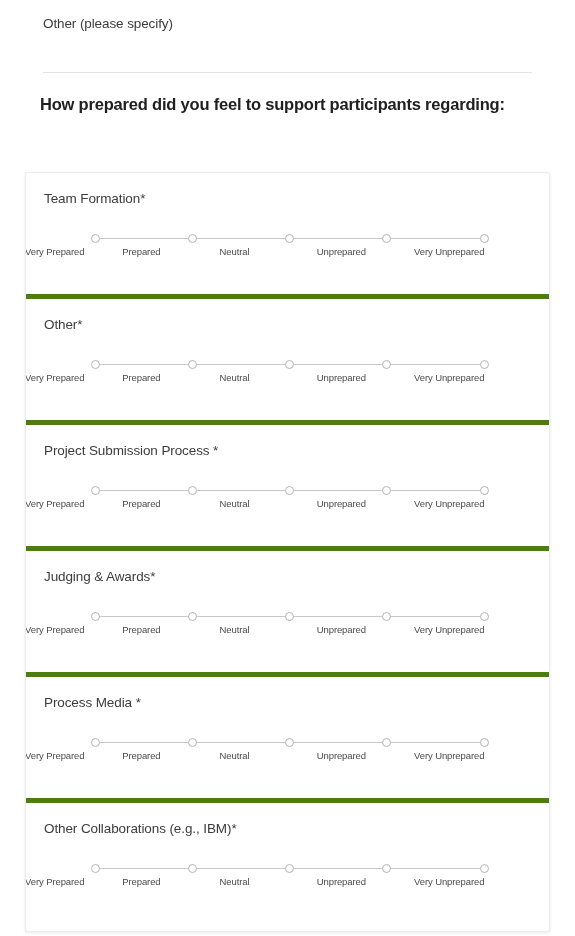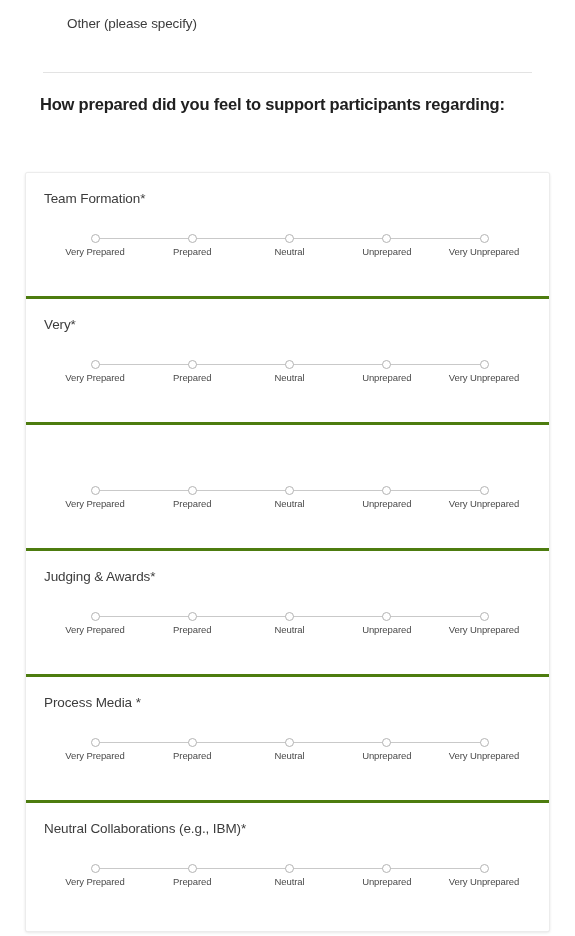--- a/index.html
+++ b/index.html
@@ -32,21 +32,20 @@
     padding:0 18px;
   }
 
   .other-label {
     position:absolute;
     left:18px;
     top:44px;
     font-size:13.5px;
     color:#3c3c3c;
     letter-spacing:-0.1px;
-    margin-left:24px;
   }
 
   .other-input {
     position:absolute;
     left:18px;
     top:100px;
     width:489px;
     height:1px;
     background:#e3e3e3;
     border:0;
@@ -76,21 +75,21 @@
     border-radius:3px;
     background:#ffffff;
     box-shadow:0 1px 3px rgba(0,0,0,0.09), 0 0 1px rgba(0,0,0,0.05);
     overflow:hidden;
   }
 
   .rating-item {
     position:relative;
     height:126px;
     background:#ffffff;
-    border-bottom:3px solid #4d7c0f;
+    border-bottom:5px solid #4d7c0f;
   }
   .rating-item:last-child { border-bottom:0; height:128px; }
 
   .rating-title {
     position:absolute;
     left:18px;
     top:18px;
     font-size:13.5px;
     color:#3c3c3c;
     letter-spacing:-0.1px;
@@ -132,21 +131,20 @@
     border:1px solid #b4b4b4;
     background:#ffffff;
     cursor:pointer;
   }
 
   .scale-text {
     position:absolute;
     top:15px;
     left:-70px;
     width:140px;
-    text-align:center;
     font-size:9.5px;
     color:#4a4a4a;
     letter-spacing:-0.1px;
     white-space:nowrap;
   }
 </style>
 </head>
 <body>
 
 <div class="page">
@@ -179,46 +177,47 @@
             <div class="scale-dot"></div>
             <div class="scale-text">Unprepared</div>
           </div>
           <div class="scale-point" style="left: 458px;">
             <div class="scale-dot"></div>
             <div class="scale-text">Very Unprepared</div>
           </div>
         </div>
       </div>
       <div class="rating-item">
-        <div class="rating-title">Very*</div>
-        <div class="scale">
-          <div class="scale-line"></div>
-          <div class="scale-point" style="left: 69px;">
-            <div class="scale-dot"></div>
-            <div class="scale-text">Very Prepared</div>
-          </div>
-          <div class="scale-point" style="left: 166.25px;">
-            <div class="scale-dot"></div>
-            <div class="scale-text">Prepared</div>
-          </div>
-          <div class="scale-point" style="left: 263.5px;">
-            <div class="scale-dot"></div>
-            <div class="scale-text">Neutral</div>
-          </div>
-          <div class="scale-point" style="left: 360.75px;">
-            <div class="scale-dot"></div>
-            <div class="scale-text">Unprepared</div>
-          </div>
-          <div class="scale-point" style="left: 458px;">
-            <div class="scale-dot"></div>
-            <div class="scale-text">Very Unprepared</div>
-          </div>
-        </div>
-      </div>
-      <div class="rating-item">
+        <div class="rating-title">Other*</div>
+        <div class="scale">
+          <div class="scale-line"></div>
+          <div class="scale-point" style="left: 69px;">
+            <div class="scale-dot"></div>
+            <div class="scale-text">Very Prepared</div>
+          </div>
+          <div class="scale-point" style="left: 166.25px;">
+            <div class="scale-dot"></div>
+            <div class="scale-text">Prepared</div>
+          </div>
+          <div class="scale-point" style="left: 263.5px;">
+            <div class="scale-dot"></div>
+            <div class="scale-text">Neutral</div>
+          </div>
+          <div class="scale-point" style="left: 360.75px;">
+            <div class="scale-dot"></div>
+            <div class="scale-text">Unprepared</div>
+          </div>
+          <div class="scale-point" style="left: 458px;">
+            <div class="scale-dot"></div>
+            <div class="scale-text">Very Unprepared</div>
+          </div>
+        </div>
+      </div>
+      <div class="rating-item">
+        <div class="rating-title">Project Submission Process *</div>
         <div class="scale">
           <div class="scale-line"></div>
           <div class="scale-point" style="left: 69px;">
             <div class="scale-dot"></div>
             <div class="scale-text">Very Prepared</div>
           </div>
           <div class="scale-point" style="left: 166.25px;">
             <div class="scale-dot"></div>
             <div class="scale-text">Prepared</div>
           </div>
@@ -282,21 +281,21 @@
             <div class="scale-dot"></div>
             <div class="scale-text">Unprepared</div>
           </div>
           <div class="scale-point" style="left: 458px;">
             <div class="scale-dot"></div>
             <div class="scale-text">Very Unprepared</div>
           </div>
         </div>
       </div>
       <div class="rating-item">
-        <div class="rating-title">Neutral Collaborations (e.g., IBM)*</div>
+        <div class="rating-title">Other Collaborations (e.g., IBM)*</div>
         <div class="scale">
           <div class="scale-line"></div>
           <div class="scale-point" style="left: 69px;">
             <div class="scale-dot"></div>
             <div class="scale-text">Very Prepared</div>
           </div>
           <div class="scale-point" style="left: 166.25px;">
             <div class="scale-dot"></div>
             <div class="scale-text">Prepared</div>
           </div>

